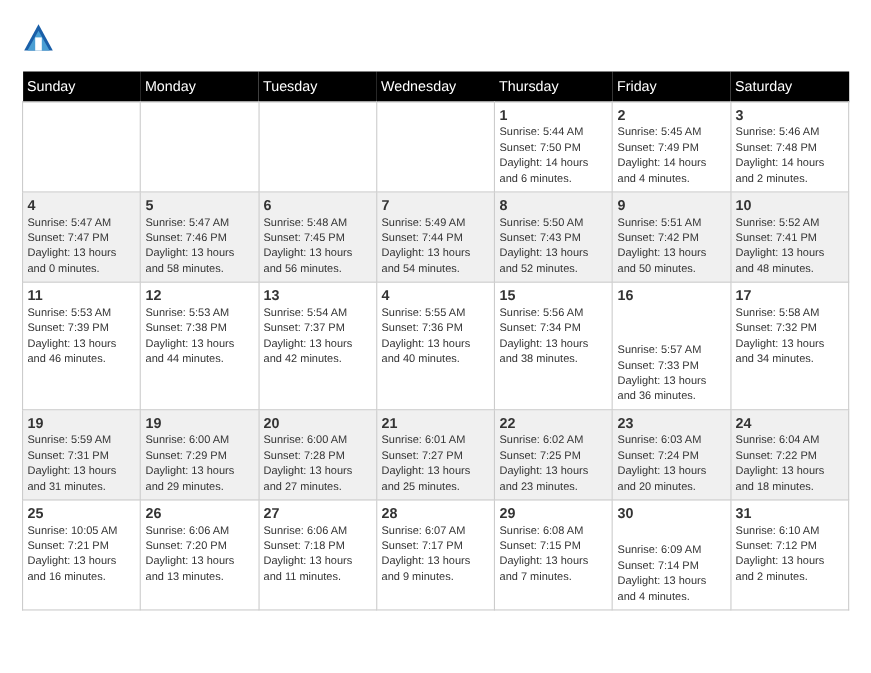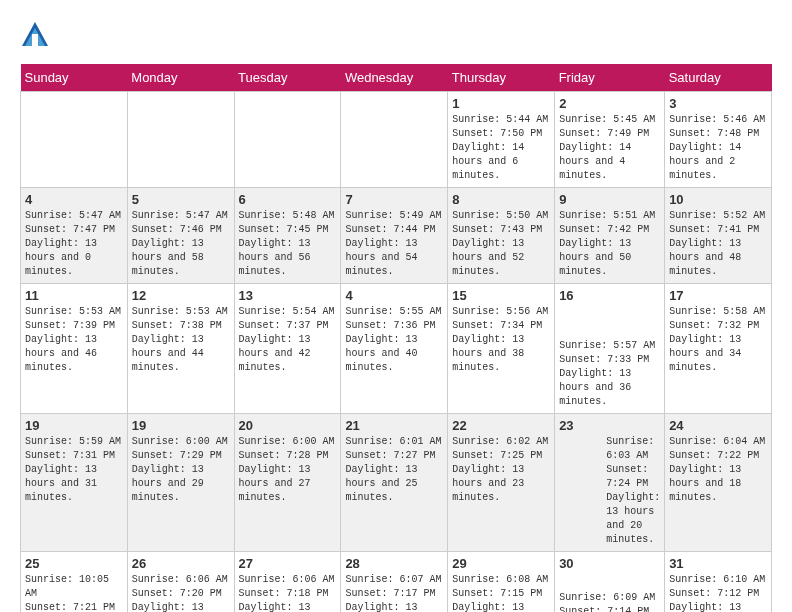--- a/index.html
+++ b/index.html
@@ -37,21 +37,21 @@
     .title-location {
       font-size: 16px;
       color: #333;
     }
     .calendar {
       width: 100%;
       border-collapse: collapse;
       font-size: 11px;
     }
     .calendar th {
-      background-color: #be185d;
+      background-color: #000000;
       color: #fff;
       padding: 6px 4px;
       text-align: left;
       font-size: 13px;
       font-weight: normal;
     }
     .calendar td {
       border: 1px solid #ccc;
       vertical-align: top;
       padding: 4px;
@@ -61,21 +61,20 @@
     .day-number {
       font-size: 13px;
       font-weight: bold;
       color: #333;
       margin-bottom: 2px;
     }
     .day-info {
       font-size: 10px;
       color: #333;
       line-height: 1.4;
-      font-family: Liberation Mono, monospace;
     }
     .empty-cell {
       background: #f9f9f9;
     }
     .row-shaded td {
       background-color: #f0f0f0;
     }
     .row-white td {
       background-color: #fff;
     }
@@ -256,21 +255,21 @@
 Daylight: 13 hours and 25 minutes.</div>
         </td>
         <td>
           <div class="day-number">22</div>
           <div class="day-info" style="white-space: pre-line;">Sunrise: 6:02 AM
 Sunset: 7:25 PM
 Daylight: 13 hours and 23 minutes.</div>
         </td>
         <td>
           <div class="day-number">23</div>
-          <div class="day-info" style="white-space: pre-line; margin-left: 47px;">Sunrise: 6:03 AM
+          <div class="day-info" style="white-space: pre-line;">Sunrise: 6:03 AM
 Sunset: 7:24 PM
 Daylight: 13 hours and 20 minutes.</div>
         </td>
         <td>
           <div class="day-number">24</div>
           <div class="day-info" style="white-space: pre-line;">Sunrise: 6:04 AM
 Sunset: 7:22 PM
 Daylight: 13 hours and 18 minutes.</div>
         </td>
       </tr>

